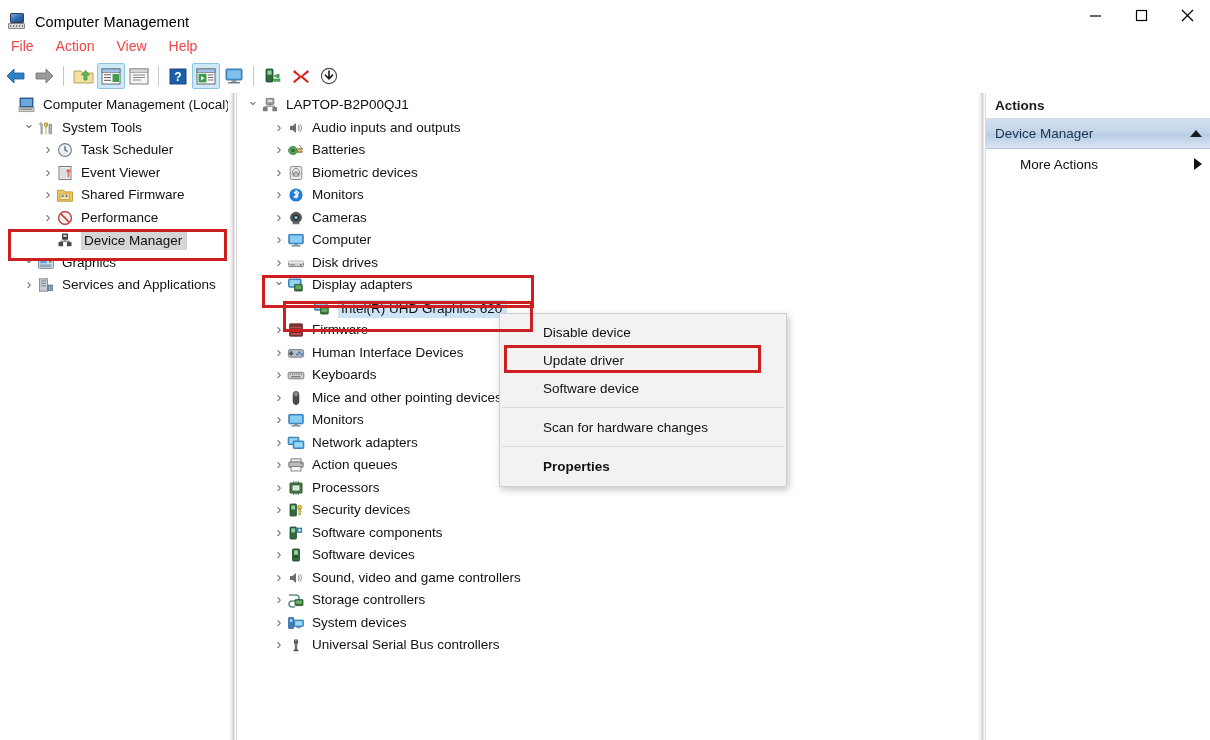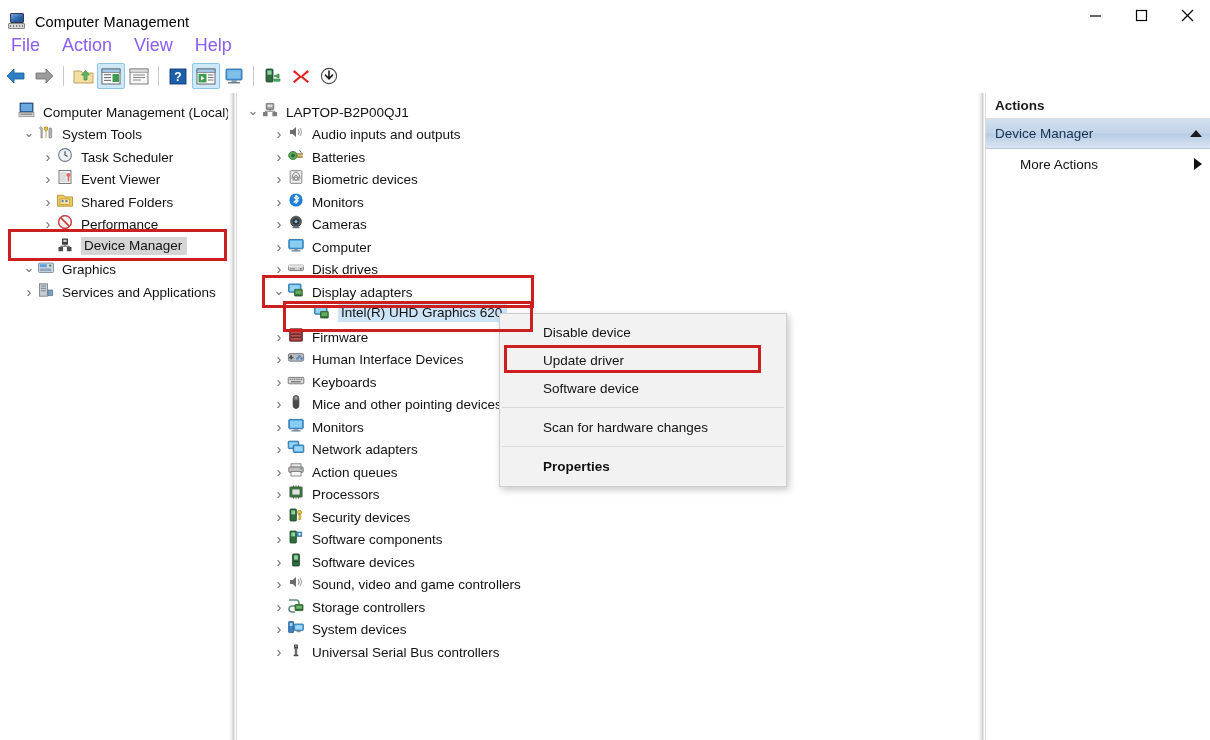--- a/index.html
+++ b/index.html
@@ -38,21 +38,21 @@
     color: #000; font-size: 13px; line-height: 1;
   }
   .win-btn svg { display: block; }
 
   
   .menubar {
     position: absolute; left: 0; top: 32px; width: 1210px; height: 27px;
     background: #fff; display: flex; align-items: center;
   }
   .menu-item {
-    padding: 3px 11px; font-size: 18px; color: #8b5cf6;
+    padding: 3px 11px; font-size: 14px; color: #ef4444;
   }
 
   
   .toolbar {
     position: absolute; left: 0; top: 61px; width: 1210px; height: 30px;
     background: #fff; display: flex; align-items: center; padding-left: 2px;
   }
   .tb-btn {
     width: 28px; height: 26px; display: flex; align-items: center; justify-content: center;
     position: relative; flex: none;
@@ -75,21 +75,21 @@
     position: absolute; left: 236px; top: 93px; width: 744px; height: 647px;
     background: #fff; border-left: 1px solid #d9d9d9; overflow: hidden;
   }
   .panel-right {
     position: absolute; left: 985px; top: 93px; width: 225px; height: 647px;
     background: #fff; border-left: 1px solid #d9d9d9; overflow: hidden;
   }
 
   
   .row {
-    display: flex; align-items: flex-end; height: 22.5px; font-size: 13.5px;
+    display: flex; align-items: flex-start; height: 22.5px; font-size: 13.5px;
     color: #111; white-space: nowrap; position: relative;
   }
   .chev {
     width: 16px; text-align: center; color: #6f6f6f; font-size: 10px; flex: none;
     line-height: 1;
   }
   .chev.blank { color: transparent; }
   .row .nicon { width: 20px; height: 18px; flex: none; position: relative; margin-right: 5px; }
   .row .label { flex: none; }
   .row.sel-gray .label { background: #d5d5d5; padding: 1px 5px 2px 3px; }
@@ -306,21 +306,21 @@
           <span class="label">Event Viewer</span>
         </div>
         <div class="row" style="padding-left: 40px;">
           <span class="chev" style="font-size: 15px; position: relative; top: -1px;">›</span>
           <span class="nicon"><svg width="18" height="16" viewBox="0 0 18 16">
               <path d="M1.5 3.2 h6 l1.3 1.7 H16.5 v9.3 H1.5 Z" fill="#f0c85e" stroke="#a98a2f" stroke-width=".8"></path>
                 <rect x="4" y="7" width="9.5" height="5.5" fill="#f7e2a0" stroke="#a98a2f" stroke-width=".6"></rect>
                 <circle cx="6.6" cy="9.2" r="1.1" fill="#4b77a8"></circle>
               <circle cx="10.4" cy="9.2" r="1.1" fill="#4b77a8"></circle>
             </svg></span>
-          <span class="label">Shared Folders</span>
+          <span class="label">Shared Firmware</span>
         </div>
         <div class="row" style="padding-left: 40px;">
           <span class="chev" style="font-size: 15px; position: relative; top: -1px;">›</span>
           <span class="nicon"><svg width="18" height="16" viewBox="0 0 18 16">
               <circle cx="9" cy="8" r="6.4" fill="#f3f3f3" stroke="#8a8a8a" stroke-width="1"></circle>
                 <path d="M4.6 3.6 L13.4 12.4" stroke="#d03a3a" stroke-width="1.6"></path>
                 <circle cx="9" cy="8" r="6.4" fill="none" stroke="#d03a3a" stroke-width="1.2"></circle>
             </svg></span>
           <span class="label">Performance</span>
         </div>

